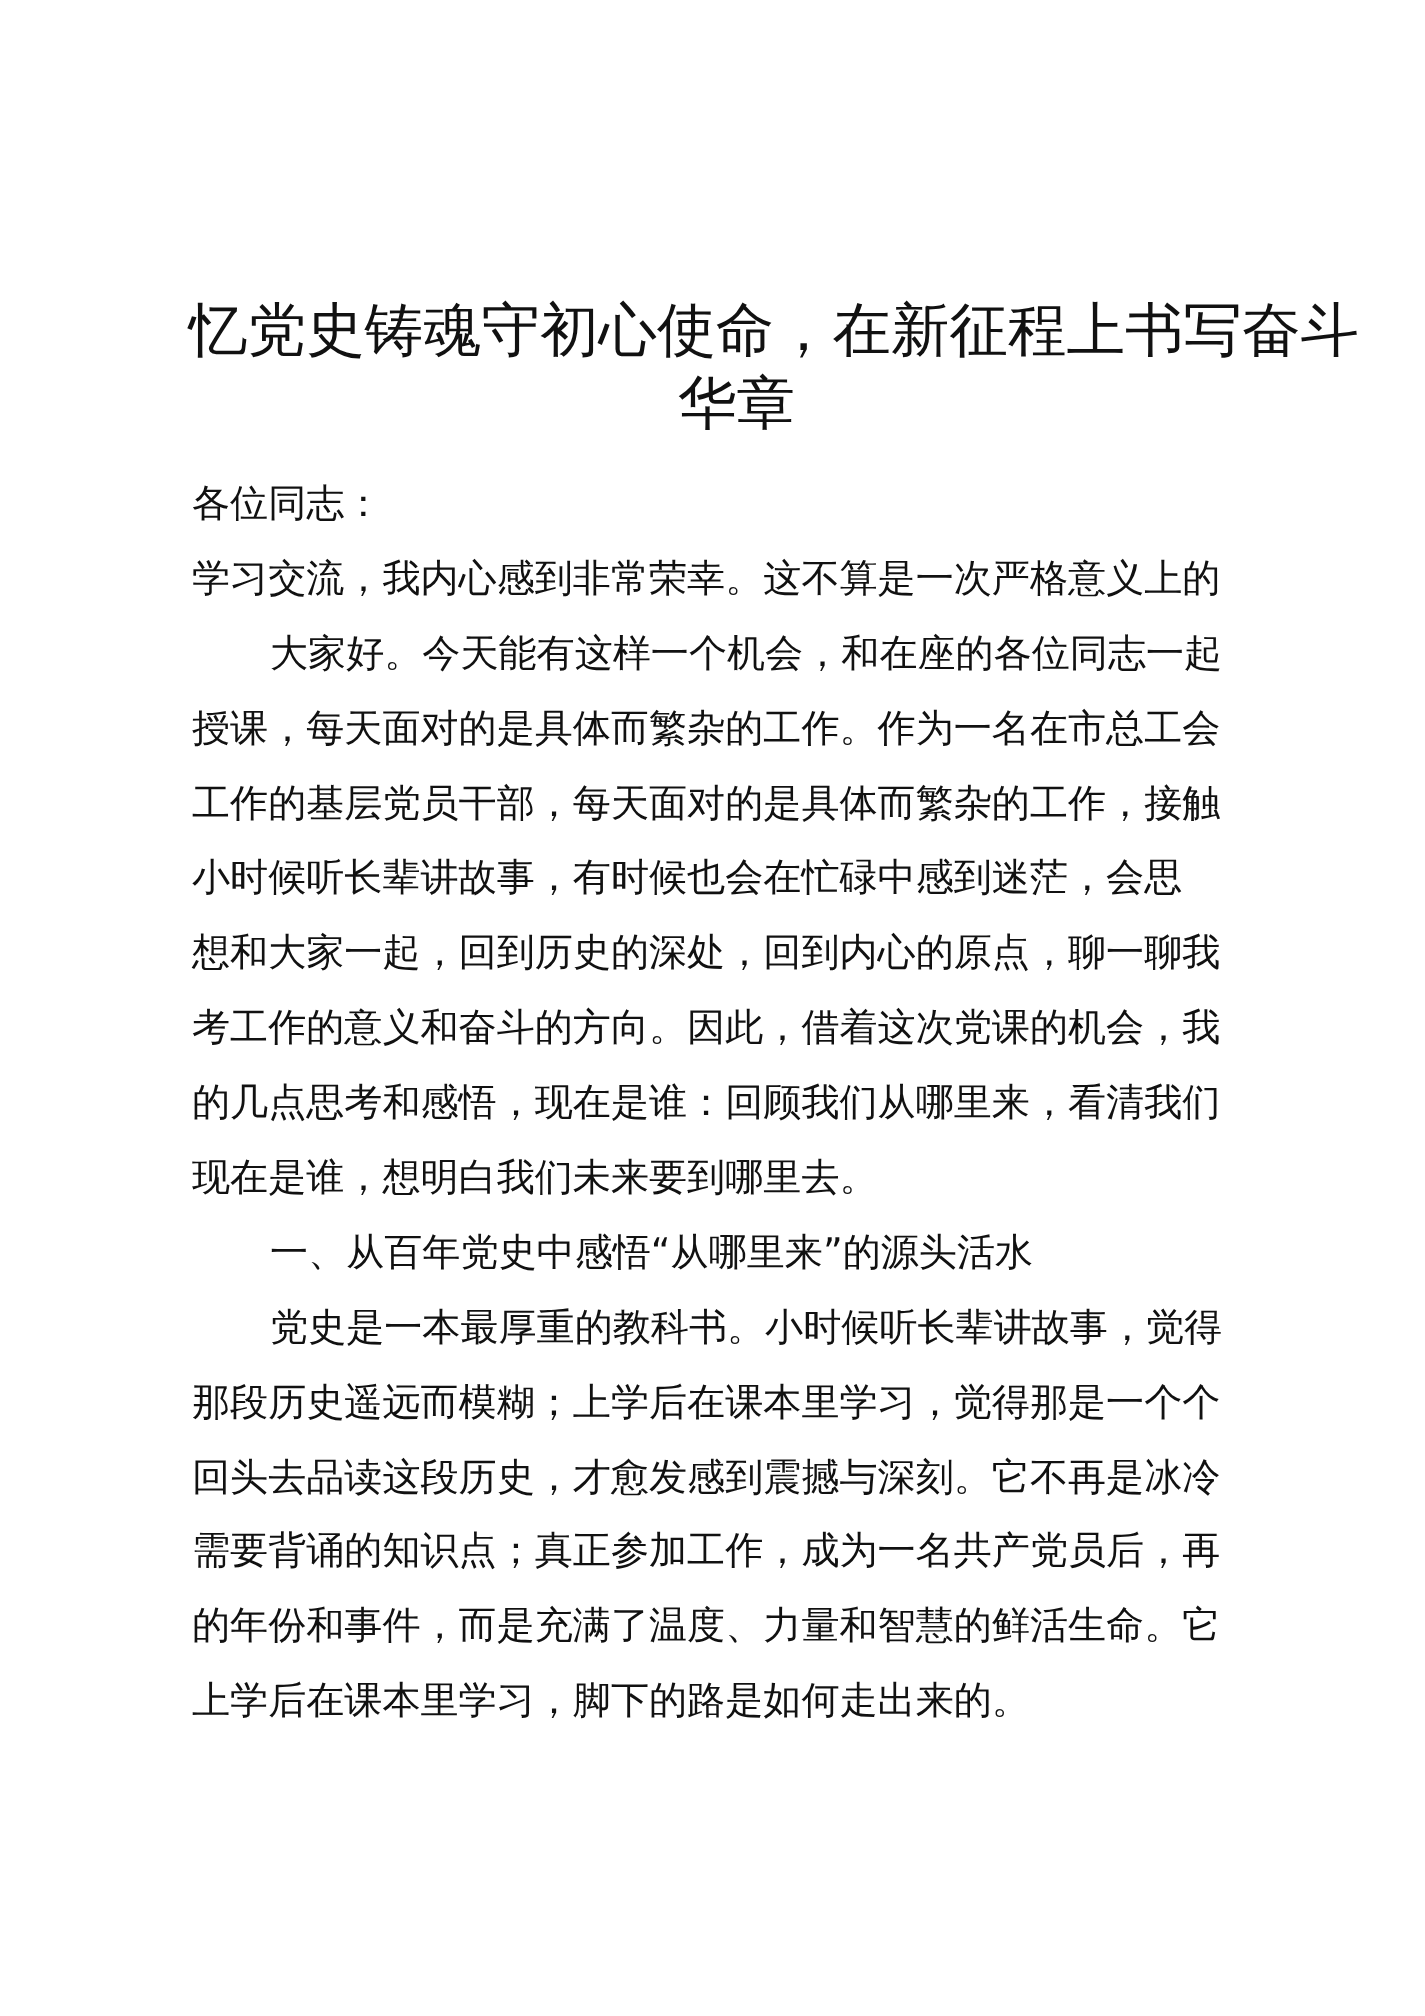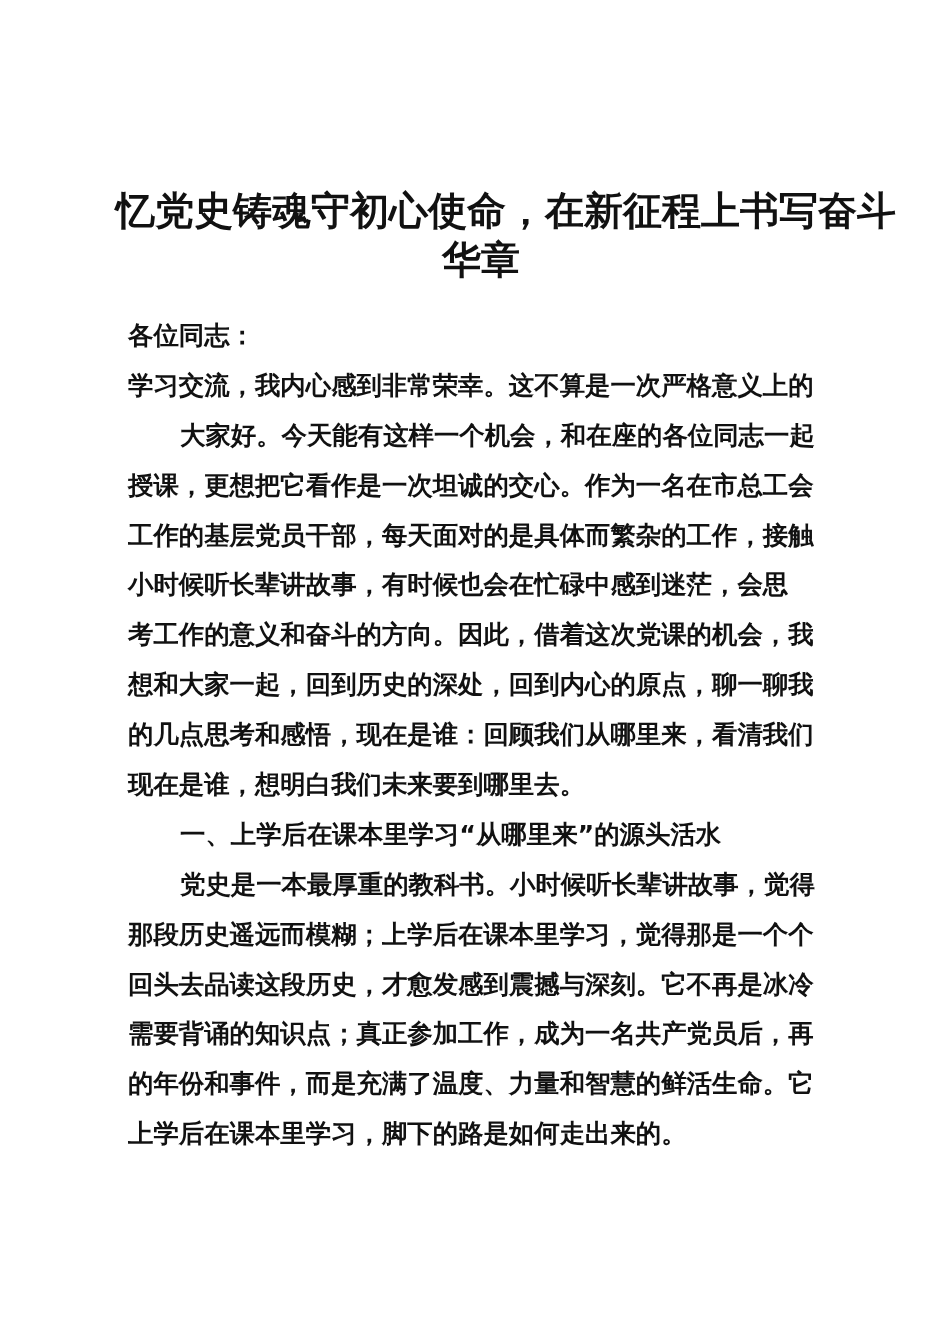--- a/index.html
+++ b/index.html
@@ -24,22 +24,22 @@
       background: #ffffff;
     }
     .title {
       position: absolute;
       left: 110px;
       top: 180px;
       width: 730px;
       text-align: center;
       font-size: 39px;
       line-height: 49px;
-      font-weight: bold;
-      margin: 6px;
+      font-weight: normal;
+      margin: 16px;
       letter-spacing: 0px;
     }
     .title .tline {
       display: block;
       white-space: nowrap;
     }
     .body-text {
       position: absolute;
       left: 128px;
       top: 311px;
@@ -50,50 +50,49 @@
     .line {
       display: block;
       white-space: nowrap;
       height: 49.9px;
     }
     .indent {
       padding-left: 52px;
     }
     .para, .salutation, .section-heading {
       display: block;
-      font-weight: bold;
     }
   </style>
 </head>
 <body>
 
 <div class="page">
 
   <h1 class="title">
     <span class="tline">忆党史铸魂守初心使命，在新征程上书写奋斗</span>
     <span class="tline">华章</span>
   </h1>
 
   <div class="body-text">
 
     <span class="line salutation">各位同志：</span>
 
     <div class="para">
       <span class="line">学习交流，我内心感到非常荣幸。这不算是一次严格意义上的</span>
       <span class="line indent">大家好。今天能有这样一个机会，和在座的各位同志一起</span>
-      <span class="line">授课，更想把它看作是一次坦诚的交心。作为一名在市总工会</span>
+      <span class="line">授课，每天面对的是具体而繁杂的工作。作为一名在市总工会</span>
       <span class="line">工作的基层党员干部，每天面对的是具体而繁杂的工作，接触</span>
       <span class="line">小时候听长辈讲故事，有时候也会在忙碌中感到迷茫，会思</span>
+      <span class="line">想和大家一起，回到历史的深处，回到内心的原点，聊一聊我</span>
       <span class="line">考工作的意义和奋斗的方向。因此，借着这次党课的机会，我</span>
-      <span class="line">想和大家一起，回到历史的深处，回到内心的原点，聊一聊我</span>
       <span class="line">的几点思考和感悟，现在是谁：回顾我们从哪里来，看清我们</span>
       <span class="line">现在是谁，想明白我们未来要到哪里去。</span>
     </div>
 
-    <span class="line indent section-heading">一、上学后在课本里学习“从哪里来”的源头活水</span>
+    <span class="line indent section-heading">一、从百年党史中感悟“从哪里来”的源头活水</span>
 
     <div class="para">
       <span class="line indent">党史是一本最厚重的教科书。小时候听长辈讲故事，觉得</span>
       <span class="line">那段历史遥远而模糊；上学后在课本里学习，觉得那是一个个</span>
       <span class="line">回头去品读这段历史，才愈发感到震撼与深刻。它不再是冰冷</span>
       <span class="line">需要背诵的知识点；真正参加工作，成为一名共产党员后，再</span>
       <span class="line">的年份和事件，而是充满了温度、力量和智慧的鲜活生命。它</span>
       <span class="line">上学后在课本里学习，脚下的路是如何走出来的。</span>
     </div>
 

